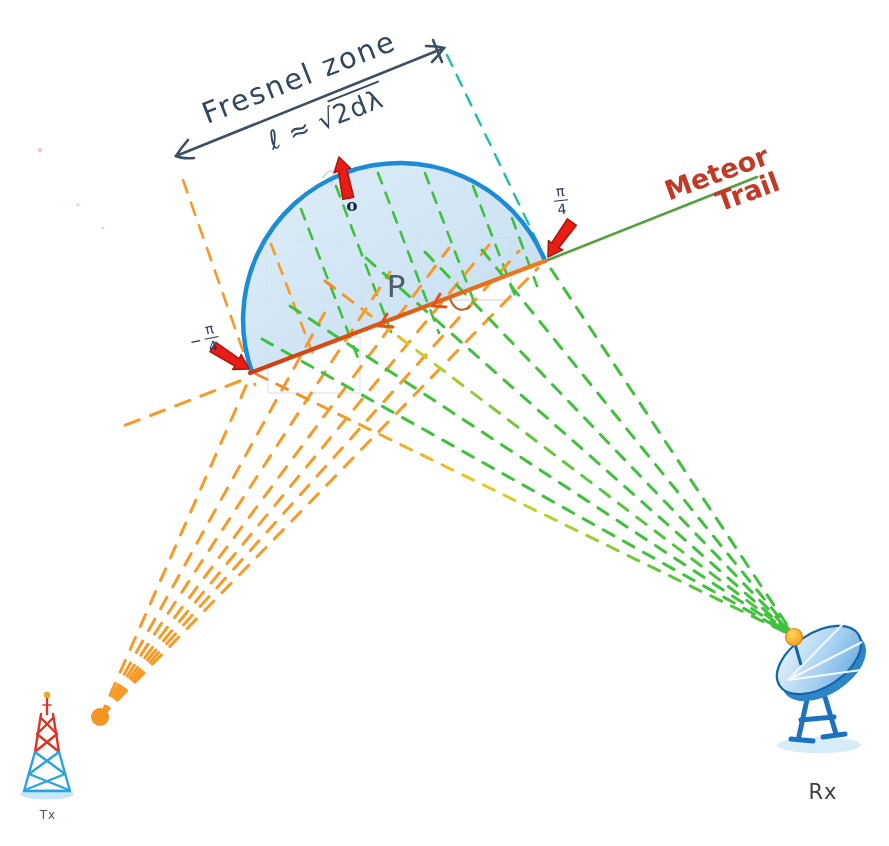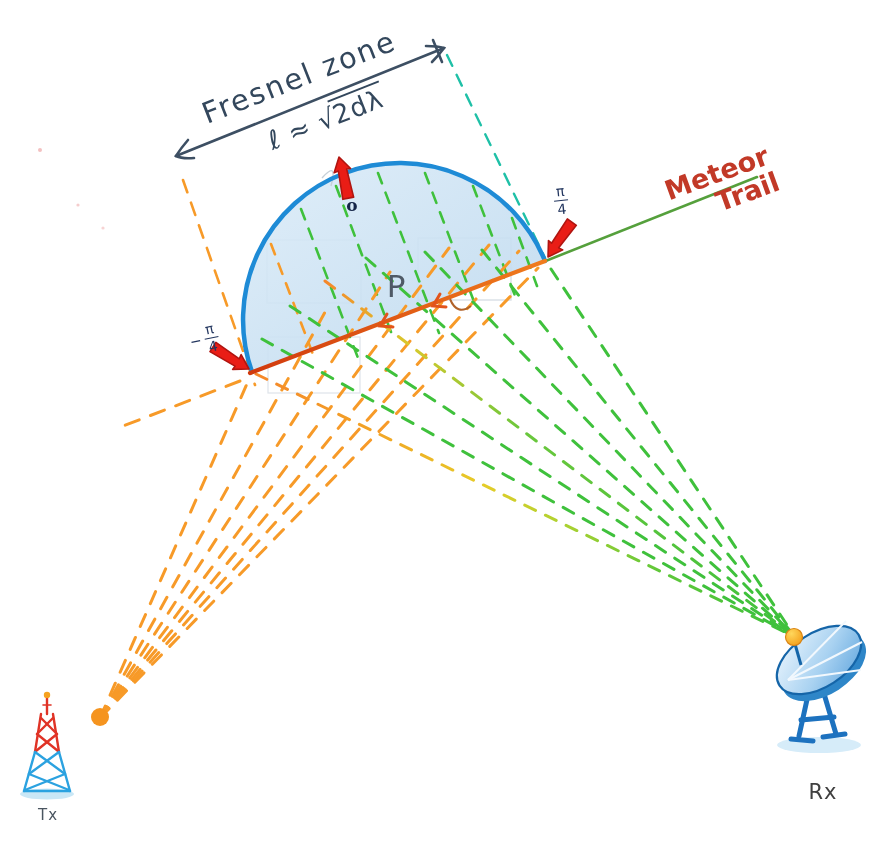--- a/index.html
+++ b/index.html
@@ -17,21 +17,21 @@
   .meteor .m2{margin-left:44px;margin-top:-3px;}
   .pointp{left:396px;top:286px;font-size:31px;font-weight:500;color:#4f5a66;}
   .origino{left:352px;top:205px;font-size:17px;font-weight:bold;color:#142447;
            font-family:"DejaVu Serif", serif;}
   .phase{color:#22355e;font-size:14px;font-weight:500;display:flex;align-items:center;}
   .phase-left{left:204px;top:339px;transform:translate(-50%,-50%) rotate(-12deg);}
   .phase-right{left:561px;top:200px;transform:translate(-50%,-50%) rotate(-6deg);}
   .phase .minus{margin-right:3px;}
   .frac{display:inline-flex;flex-direction:column;align-items:center;line-height:1;}
   .frac .fbar{width:14px;border-top:1.5px solid #22355e;margin:1.5px 0;}
-  .txlbl{left:48px;top:815px;font-size:15px;color:#4a5560;letter-spacing:1px;}
+  .txlbl{left:48px;top:815px;font-size:12px;color:#4a5560;letter-spacing:1px;}
   .rxlbl{left:823px;top:768px;font-size:21px;color:#404040;letter-spacing:1px;margin-top:24px;}
 </style>
 </head>
 <body>
 
 <div class="stage">
 
 <svg width="889" height="846" viewBox="0 0 889 846">
   <defs>
     <linearGradient id="domeGrad" x1="0" y1="0" x2="1" y2="1">

